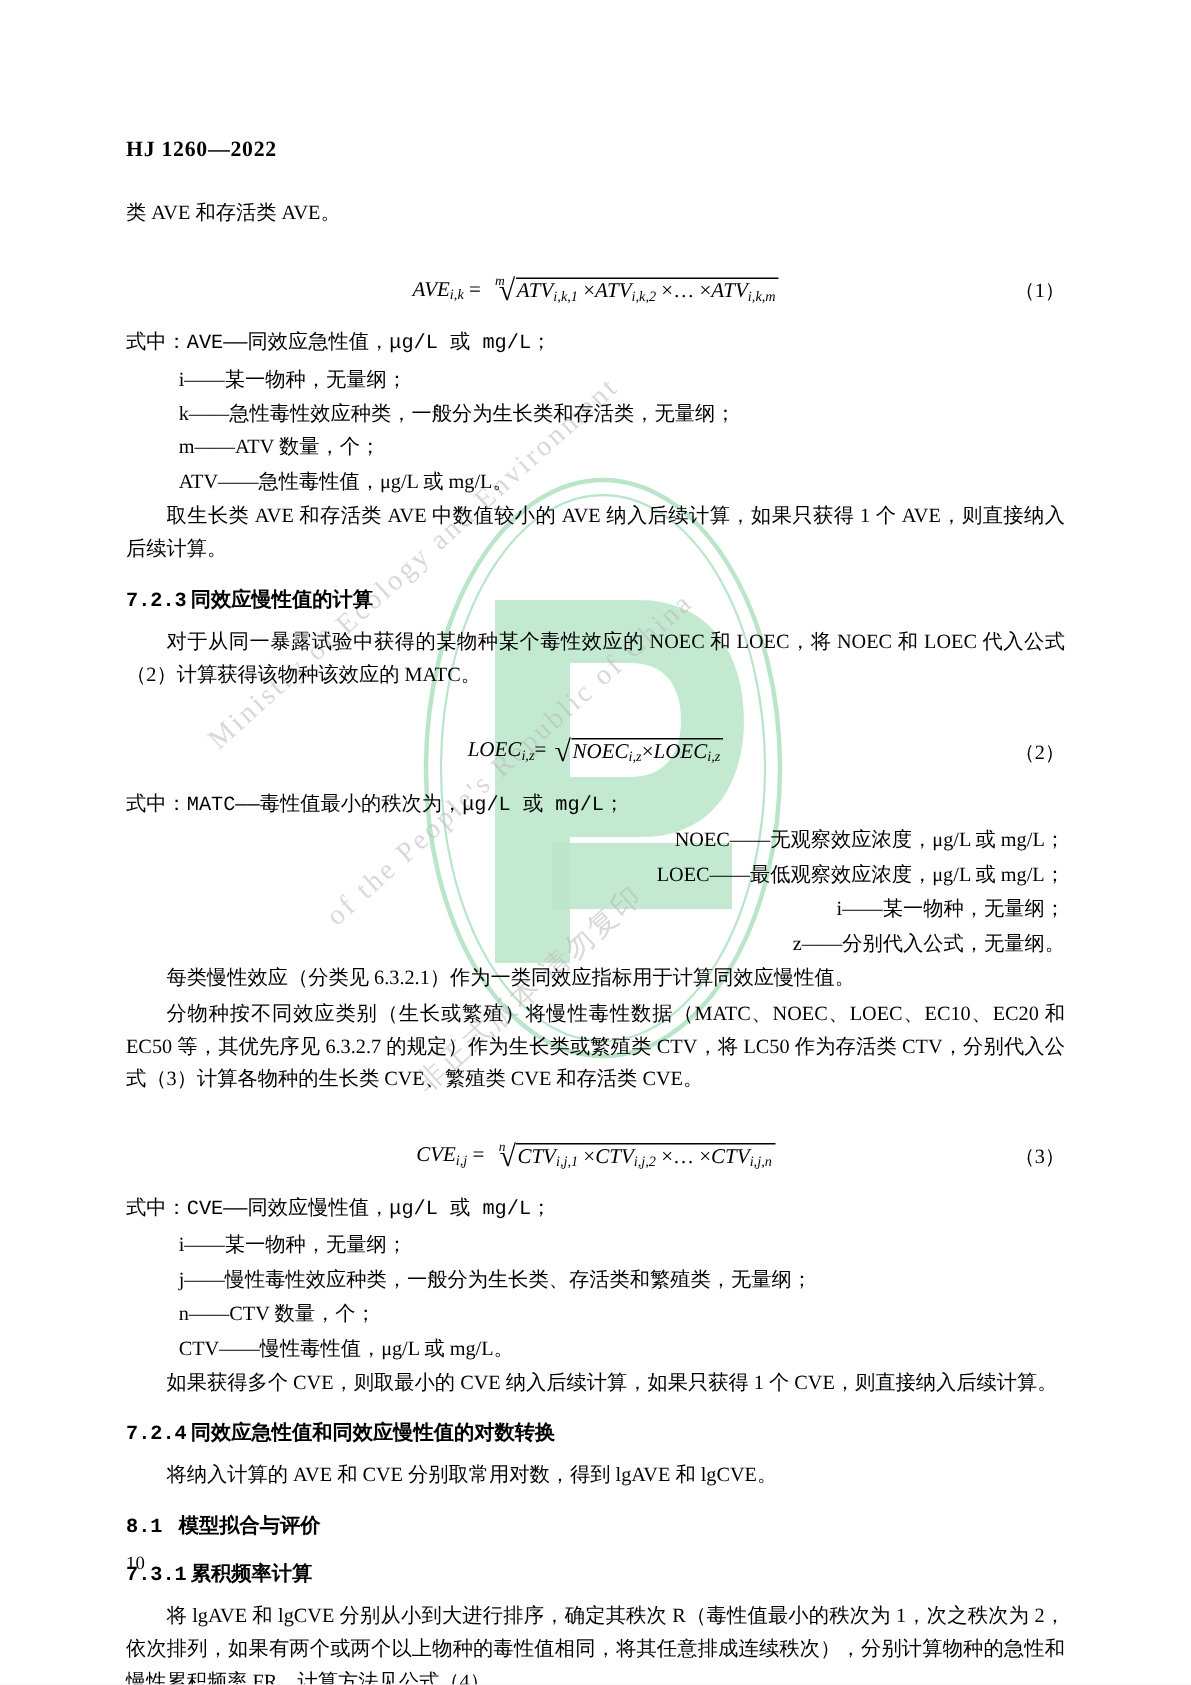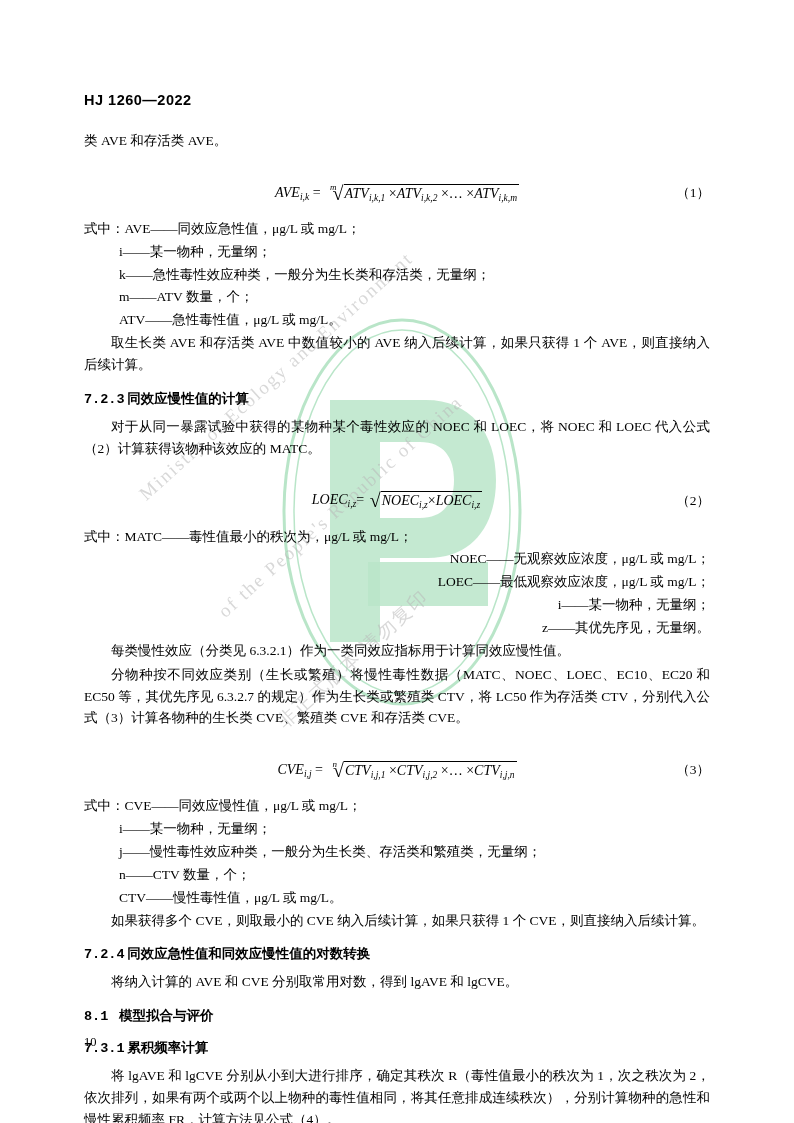--- a/index.html
+++ b/index.html
@@ -17,41 +17,41 @@
     font-family: "Liberation Serif", serif;
     color: #000;
   }
   .content {
     position: absolute;
     left: 84px;
     top: 92px;
     width: 626px;
   }
   .header-title {
-    font-family: Liberation Sans, sans-serif;
+    font-family: Liberation Serif, serif;
     font-size: 14.5px;
     font-weight: bold;
     letter-spacing: 0.5px;
     margin-bottom: 22px;
   }
   p {
     margin: 0 0 2px 0;
     font-size: 13.5px;
     line-height: 1.62;
     text-align: justify;
   }
   .indent2 {
     text-indent: 2em;
   }
   .def-line {
     margin: 0 0 1px 0;
     font-size: 13.5px;
     line-height: 1.62;
   }
-  .def-line.lvl1 { padding-left: 0em; }
+  .def-line.lvl1 { padding-left: 0em; font-family: Liberation Mono, monospace; }
   .def-line.lvl2 { padding-left: 2.6em; }
   .def-line.lvl3 { padding-left: 3.0em; text-align: right; }
   .heading {
     font-size: 13.5px;
     font-weight: bold;
     font-family: Liberation Mono, monospace;
     margin: 14px 0 8px 0;
   }
   .heading .num {
     display: inline-block;
@@ -198,21 +198,21 @@
           <span class="radsign">√</span><span class="radbody"><span class="it">NOEC</span><span class="sub">i,z</span>×<span class="it">LOEC</span><span class="sub">i,z</span></span>
         </span>
       </span>
       <span class="eqnum">（2）</span>
     </div>
 
     <div class="def-line lvl1">式中：MATC——毒性值最小的秩次为，μg/L 或 mg/L；</div>
     <div class="def-line lvl3">NOEC——无观察效应浓度，μg/L 或 mg/L；</div>
     <div class="def-line lvl3">LOEC——最低观察效应浓度，μg/L 或 mg/L；</div>
     <div class="def-line lvl3">i——某一物种，无量纲；</div>
-    <div class="def-line lvl3">z——其优先序见，无量纲。</div>
+    <div class="def-line lvl3">z——分别代入公式，无量纲。</div>
 
     <p class="indent2">每类慢性效应（分类见 6.3.2.1）作为一类同效应指标用于计算同效应慢性值。</p>
     <p class="indent2">分物种按不同效应类别（生长或繁殖）将慢性毒性数据（MATC、NOEC、LOEC、EC10、EC20 和 EC50 等，其优先序见 6.3.2.7 的规定）作为生长类或繁殖类 CTV，将 LC50 作为存活类 CTV，分别代入公式（3）计算各物种的生长类 CVE、繁殖类 CVE 和存活类 CVE。</p>
 
     <div class="formula-row">
       <span class="formula">
         <span class="it">CVE</span><span class="sub">i,j</span> =
         <span class="radical">
           <span class="radidx">n</span><span class="radsign">√</span><span class="radbody"><span class="it">CTV</span><span class="sub">i,j,1</span> ×<span class="it">CTV</span><span class="sub">i,j,2</span> ×… ×<span class="it">CTV</span><span class="sub">i,j,n</span></span>
         </span>

